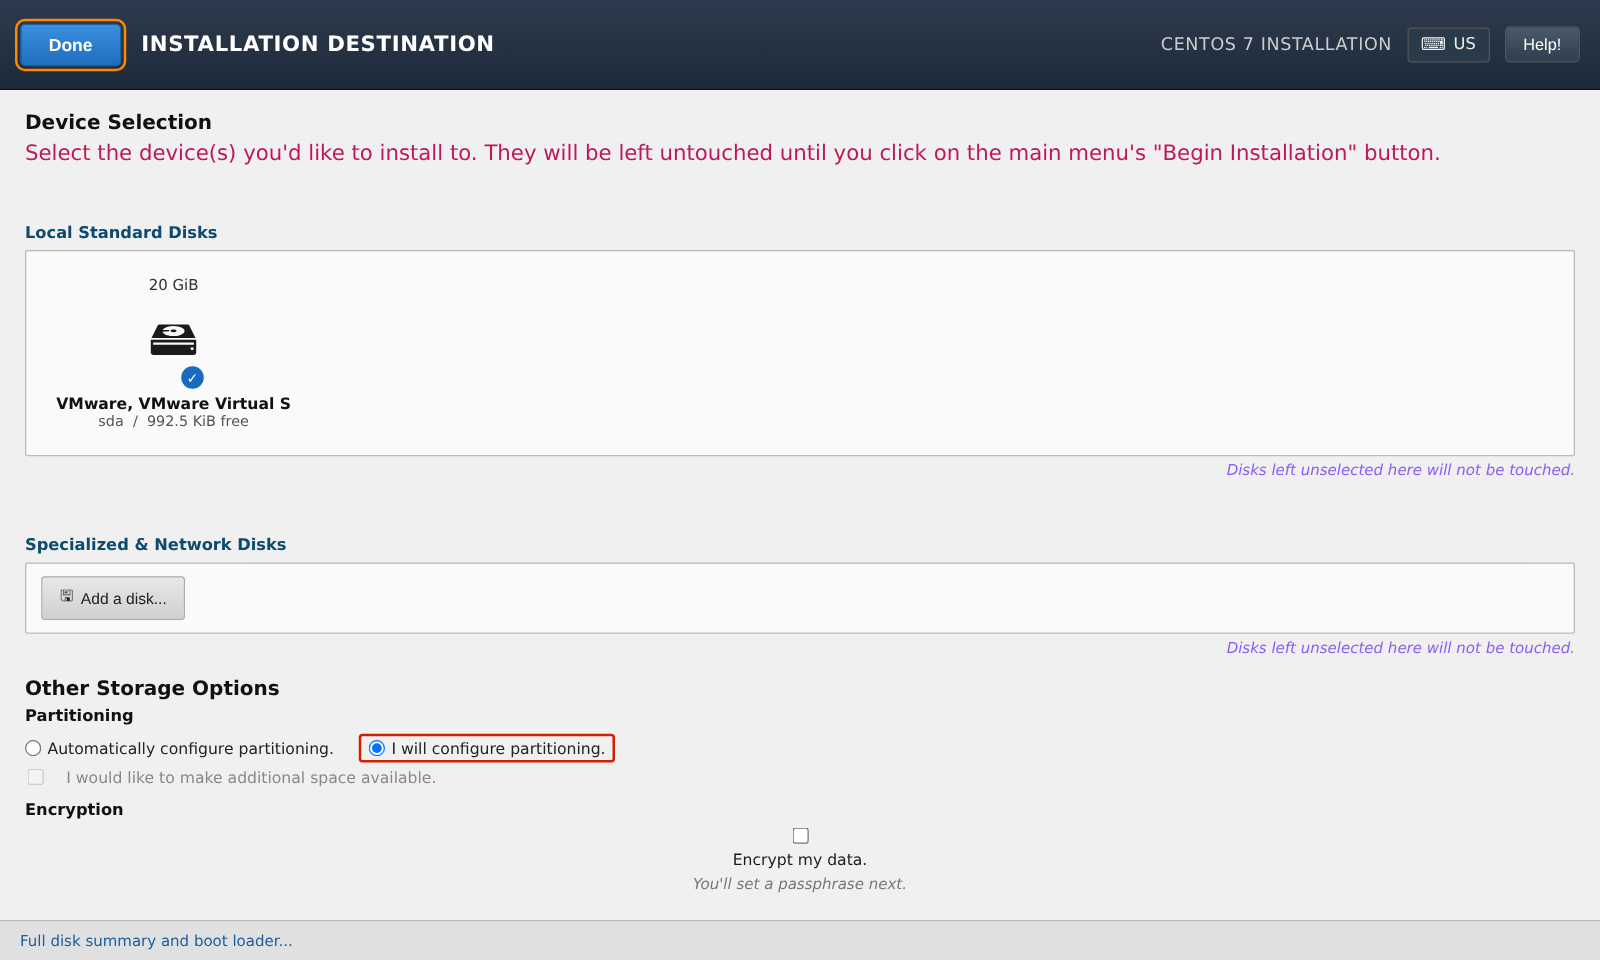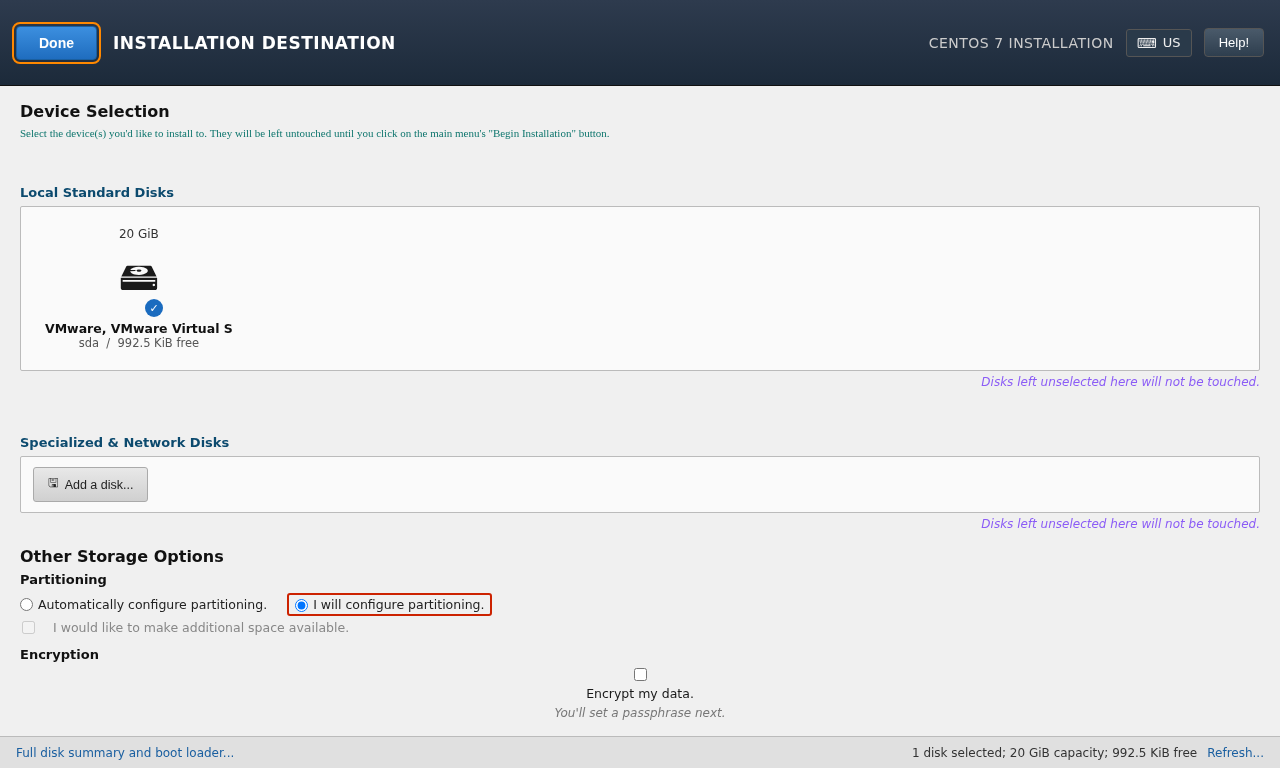--- a/index.html
+++ b/index.html
@@ -13,21 +13,21 @@
       overflow: hidden;
     }
 
     
     .header {
       background: linear-gradient(180deg, #2e3b4e 0%, #1c2a3a 100%);
       display: flex;
       align-items: center;
       justify-content: space-between;
       padding: 0 16px;
-      height: 86px;
+      height: 72px;
       border-bottom: 1px solid #111;
     }
     .header-left {
       display: flex;
       align-items: center;
       gap: 16px;
     }
     .header-title {
       color: #ffffff;
       font-size: 17px;
@@ -90,24 +90,23 @@
     }
 
     
     .section-title {
       font-size: 16px;
       font-weight: bold;
       color: #111;
       margin-bottom: 6px;
     }
     .section-desc {
-      font-size: 11px;
-      color: #0f766e;
+      font-size: 17px;
+      color: #be185d;
       margin-bottom: 12px;
-      font-family: Liberation Serif, serif;
     }
 
     
     .subsection-title {
       font-size: 13px;
       font-weight: bold;
       color: #0c4a6e;
       margin-bottom: 6px;
       margin-top: 46px;
     }
@@ -220,21 +219,21 @@
       color: #222;
     }
     .radio-item input[type="radio"] {
       cursor: pointer;
     }
     .radio-selected-box {
       border: 2px solid #cc2200;
       border-radius: 3px;
       padding: 2px 6px;
       display: flex;
-      align-items: flex-end;
+      align-items: center;
       gap: 5px;
     }
     .checkbox-row {
       display: flex;
       align-items: center;
       gap: 18px;
       font-size: 12.5px;
       color: #888;
       margin-left: 2px;
     }
@@ -367,17 +366,13 @@
         <input type="checkbox" style="">
         <span>Encrypt my data.</span>
         <span class="encrypt-hint">You'll set a passphrase next.</span>
       </div>
     </div>
   </div>
 </div>
 
 <div class="footer">
   <a class="footer-link">Full disk summary and boot loader...</a>
-  <div class="footer-right">
-    <span>1 disk selected; 20 GiB capacity; 992.5 KiB free</span>
-    <a class="refresh-link">Refresh...</a>
-  </div>
 </div>
 
 </body></html>

